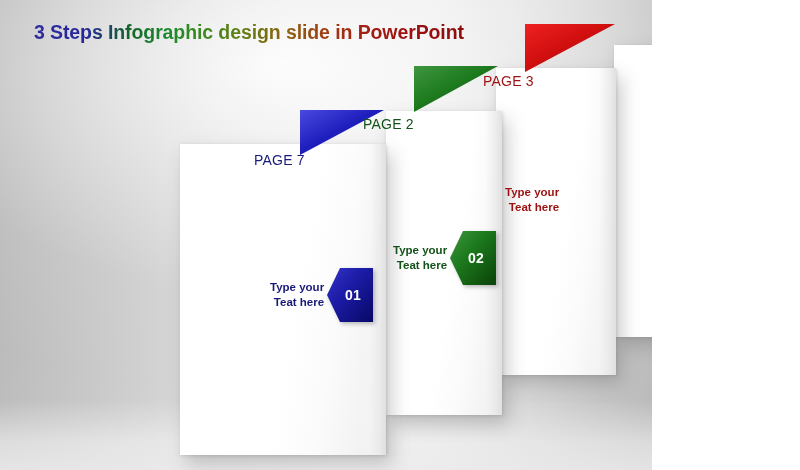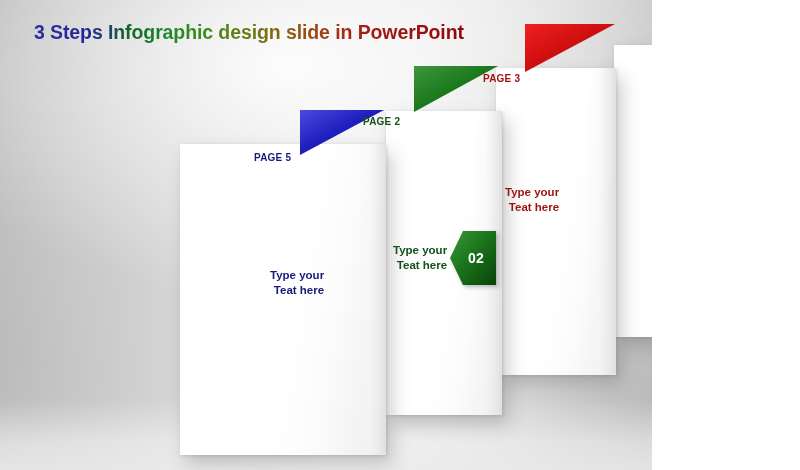--- a/index.html
+++ b/index.html
@@ -89,22 +89,22 @@
   
   .corner-tri {
     position: absolute;
     z-index: 30;
   }
   .corner-tri svg { display: block; }
 
   
   .page-title {
     position: absolute;
-    font-size: 10px;
-    font-weight: bold;
+    font-size: 14px;
+    font-weight: normal;
     letter-spacing: 0.2px;
     white-space: nowrap;
     z-index: 32;
   }
 
   
   .step {
     position: absolute;
     z-index: 34;
     display: flex;
@@ -227,22 +227,35 @@
         </defs>
         <polygon points="13,0 46,0 46,54 13,54 0,27" fill="url(#hexGreen)"></polygon>
       </svg>
       <div class="hexnum">02</div>
     </div>
   </div>
 
   <div class="panel" id="panel1" style="left:180px; top:144px; width:206px; height:311px;">
     <div class="fold" style="width:14%;"></div>
   </div>
-  <div class="page-title" style="left:254px; top:152px; color:#1a1a7a;">PAGE 5</div>
+  <div class="page-title" style="left:254px; top:152px; color:#1a1a7a;">PAGE 7</div>
 
   <div class="step" style="left:270px; top:268px;">
     <div class="step-label" style="color:#1a1a7a;">
       <div>Type your</div>
       <div>Teat here</div>
     </div>
+    <div class="hexwrap">
+      <svg width="46" height="54" viewBox="0 0 46 54" aria-hidden="true">
+        <defs>
+          <linearGradient id="hexBlue" x1="0" y1="0" x2="1" y2="1">
+            <stop offset="0%" stop-color="#3535c8"></stop>
+            <stop offset="40%" stop-color="#1c1ca8"></stop>
+            <stop offset="100%" stop-color="#080866"></stop>
+          </linearGradient>
+        </defs>
+        <polygon points="13,0 46,0 46,54 13,54 0,27" fill="url(#hexBlue)"></polygon>
+      </svg>
+      <div class="hexnum">01</div>
+    </div>
   </div>
 
 </div>
 
 </body></html>

